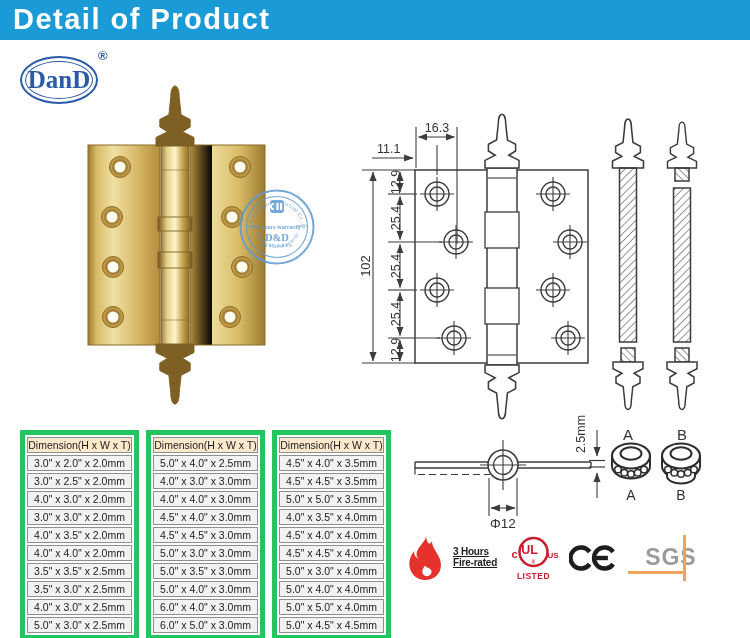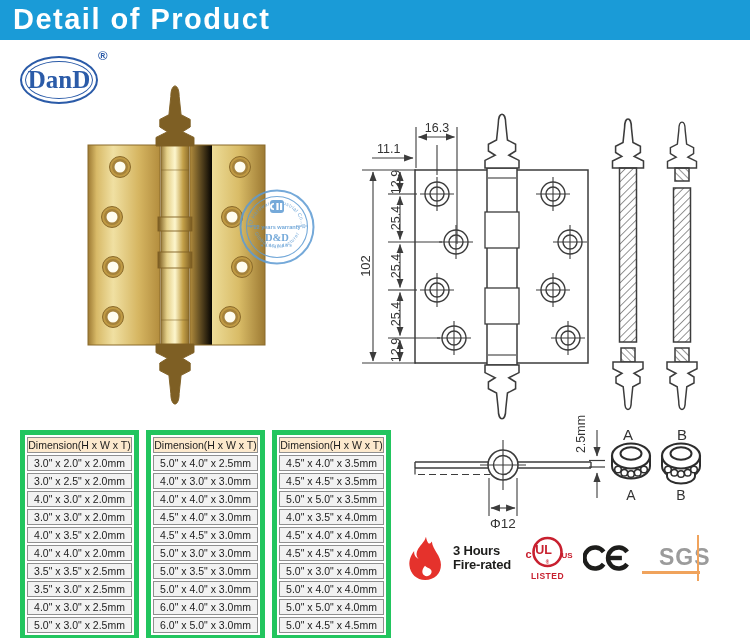--- a/index.html
+++ b/index.html
@@ -38,21 +38,21 @@
   .dim-table{width:119px;box-sizing:border-box;border:5px solid #22c55e;background:#fff;padding:2px;}
   .thead,.trow{
     box-sizing:border-box;border:1px solid #8f8f8f;height:16px;line-height:14px;
     text-align:center;font-size:10.5px;color:#1c1c1c;margin-bottom:2px;background:#f2f2f2;
     white-space:nowrap;overflow:hidden;
   }
   .thead{background:#fce9cd;}
   .dim-table .trow:last-child{margin-bottom:0;}
   
   .certs{position:absolute;left:406px;top:533px;height:50px;display:flex;align-items:center;gap:9px;}
-  .fire-text{color:#1d1d1b;font-weight:bold;font-size:13px;line-height:1.08;letter-spacing:-0.2px;white-space:nowrap;}
+  .fire-text{color:#1d1d1b;font-weight:bold;font-size:10px;line-height:1.08;letter-spacing:-0.2px;white-space:nowrap;text-decoration:underline;}
   .fire-text span{display:block;}
   .sgs{position:relative;margin-left:4px;width:58px;height:40px;}
   .sgs .sgs-word{
     position:absolute;left:15px;top:6px;font-size:23px;font-weight:bold;color:#9b9b9b;letter-spacing:1px;
   }
   .sgs .sgs-hline{position:absolute;left:-2px;top:33px;width:58px;height:2.5px;background:#f0a35c;}
   .sgs .sgs-vline{position:absolute;left:53px;top:-3px;width:2.5px;height:46px;background:#f0a35c;}
 </style>
 </head>
 <body>

